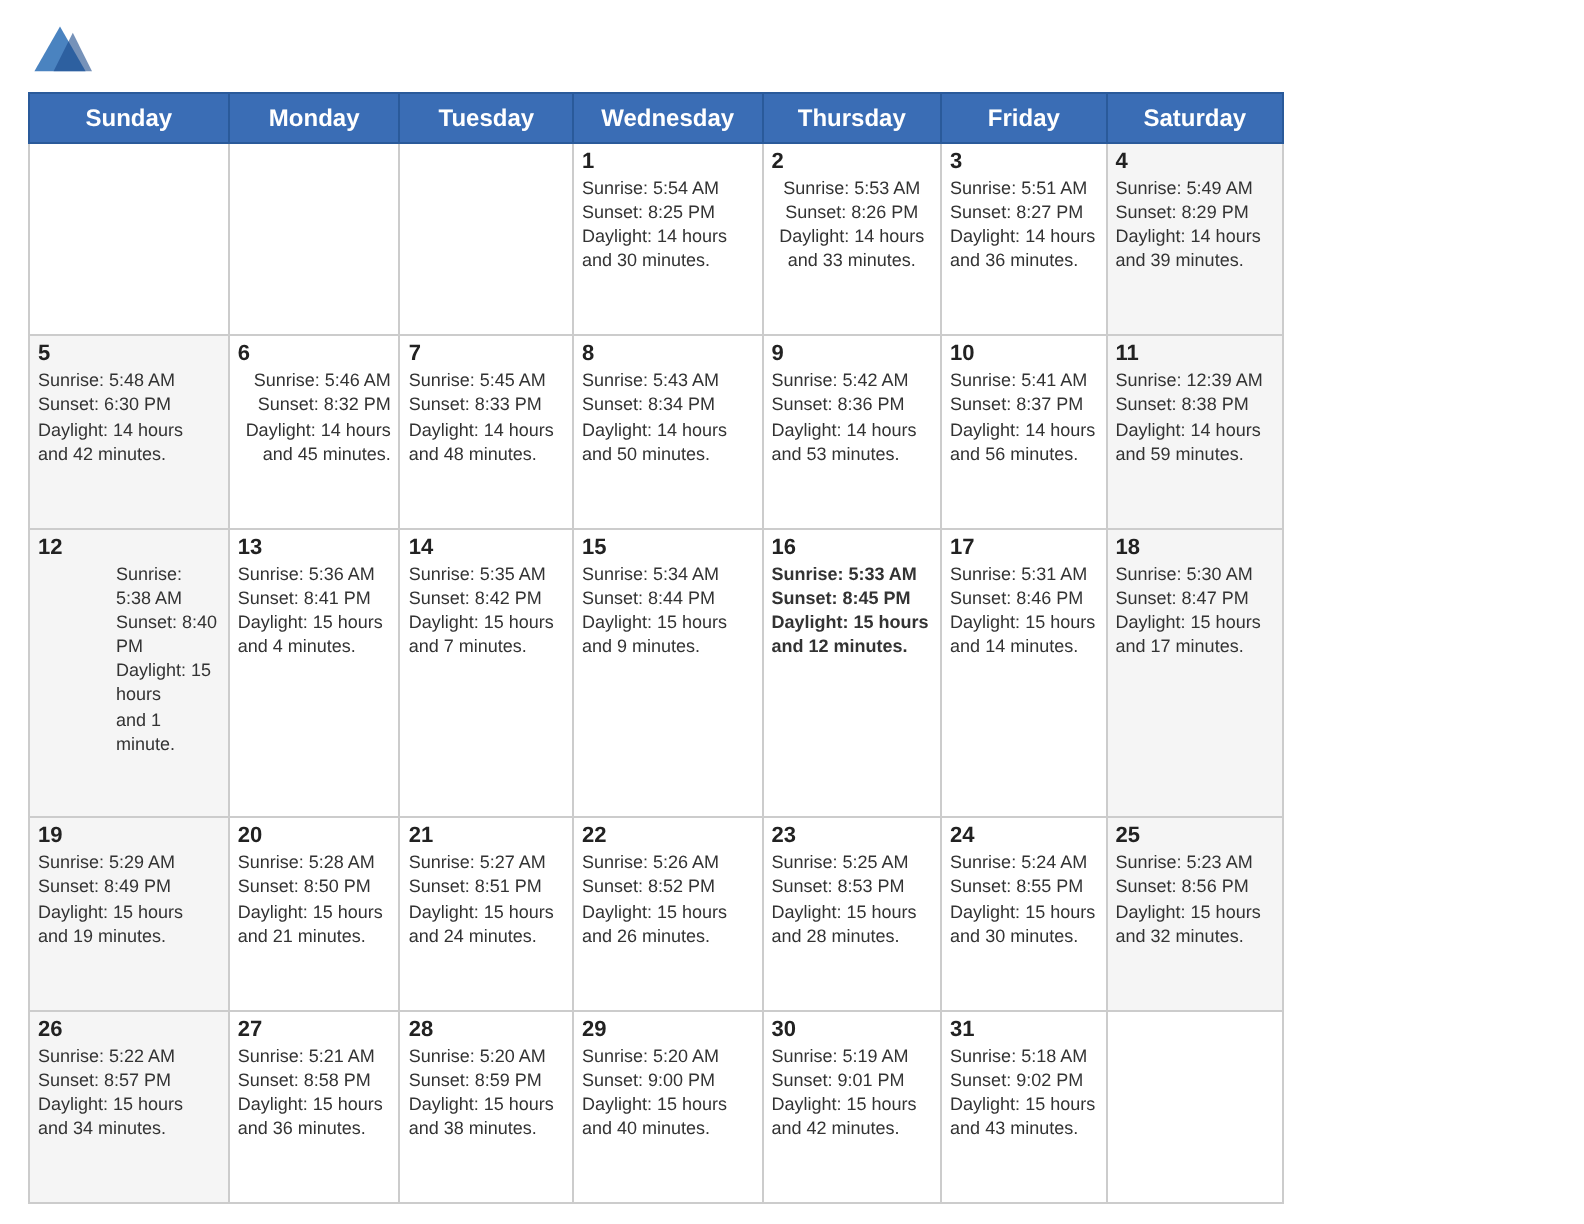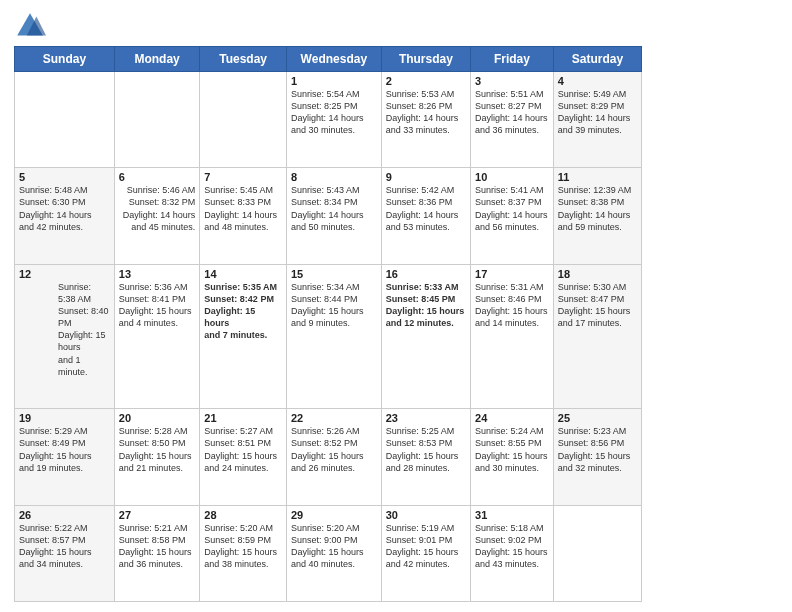--- a/index.html
+++ b/index.html
@@ -138,21 +138,21 @@
           <td class="empty-cell"></td>
           <td>
             <span class="day-number">1</span>
             <div class="day-info" style="white-space: pre-line;">Sunrise: 5:54 AM
 Sunset: 8:25 PM
 Daylight: 14 hours
 and 30 minutes.</div>
           </td>
           <td>
             <span class="day-number">2</span>
-            <div class="day-info" style="white-space: pre-line;">Sunrise: 5:53 AM
+            <div class="day-info" style="white-space: pre-line; text-align: center;">Sunrise: 5:53 AM
 Sunset: 8:26 PM
 Daylight: 14 hours
 and 33 minutes.</div>
           </td>
           <td>
             <span class="day-number">3</span>
             <div class="day-info" style="white-space: pre-line;">Sunrise: 5:51 AM
 Sunset: 8:27 PM
 Daylight: 14 hours
 and 36 minutes.</div>
@@ -226,21 +226,21 @@
           </td>
           <td>
             <span class="day-number">13</span>
             <div class="day-info" style="white-space: pre-line;">Sunrise: 5:36 AM
 Sunset: 8:41 PM
 Daylight: 15 hours
 and 4 minutes.</div>
           </td>
           <td>
             <span class="day-number">14</span>
-            <div class="day-info" style="white-space: pre-line; font-weight: bold;">Sunrise: 5:35 AM
+            <div class="day-info" style="white-space: pre-line;">Sunrise: 5:35 AM
 Sunset: 8:42 PM
 Daylight: 15 hours
 and 7 minutes.</div>
           </td>
           <td>
             <span class="day-number">15</span>
             <div class="day-info" style="white-space: pre-line;">Sunrise: 5:34 AM
 Sunset: 8:44 PM
 Daylight: 15 hours
 and 9 minutes.</div>

